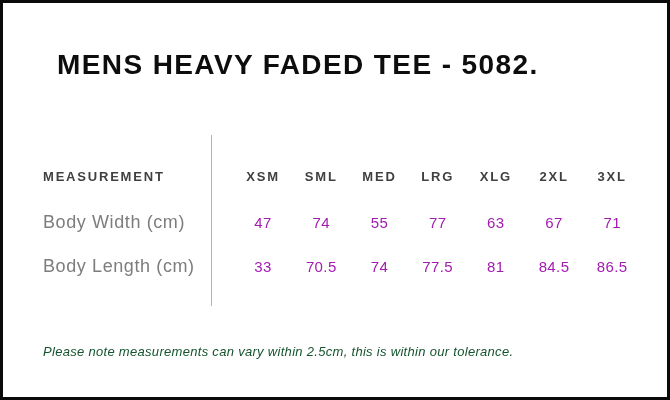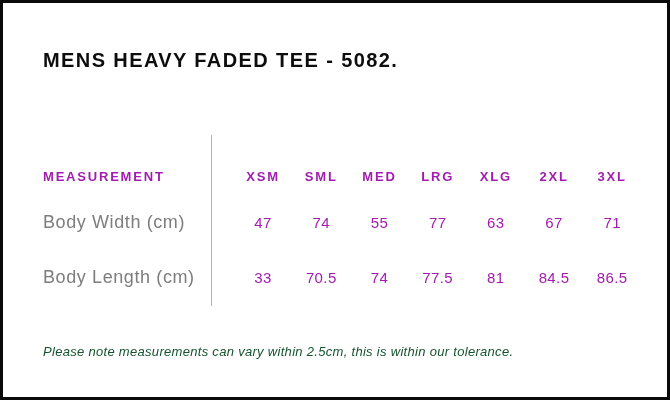--- a/index.html
+++ b/index.html
@@ -10,24 +10,24 @@
     box-sizing: border-box;
     background: #ffffff;
     border: 3px solid #0a0a0a;
     outline: 1px solid #9a9a9a;
     overflow: hidden;
     font-family: "Liberation Sans", sans-serif;
     color: #111111;
   }
   .title {
     position: absolute;
-    left: 40px;
+    left: 54px;
     top: 46px;
     margin: 0;
-    font-size: 20px;
+    font-size: 28px;
     font-weight: bold;
     letter-spacing: 1.4px;
     color: #0d0d0d;
     white-space: nowrap;
   }
   .divider {
     position: absolute;
     left: 208px;
     top: 132px;
     width: 1px;
@@ -37,33 +37,33 @@
   .row {
     position: absolute;
     left: 40px;
     height: 18px;
     display: grid;
     grid-template-columns: 191px repeat(7, 58.2px);
     align-items: center;
   }
   .header-row { top: 164px; }
   .data-row-1 { top: 209px; }
-  .data-row-2 { top: 264px; }
+  .data-row-2 { top: 253px; }
   .cell {
     display: flex;
     align-items: center;
     justify-content: center;
     white-space: nowrap;
   }
   .label-cell { justify-content: flex-start; }
   .header-cell {
     font-size: 13px;
     font-weight: bold;
     letter-spacing: 1.8px;
-    color: #a21caf;
+    color: #404040;
   }
   .row-label {
     font-size: 18px;
     color: #7d7d7d;
     letter-spacing: 0.6px;
   }
   .value-cell {
     font-size: 15px;
     color: #a21caf;
     letter-spacing: 0.4px;

